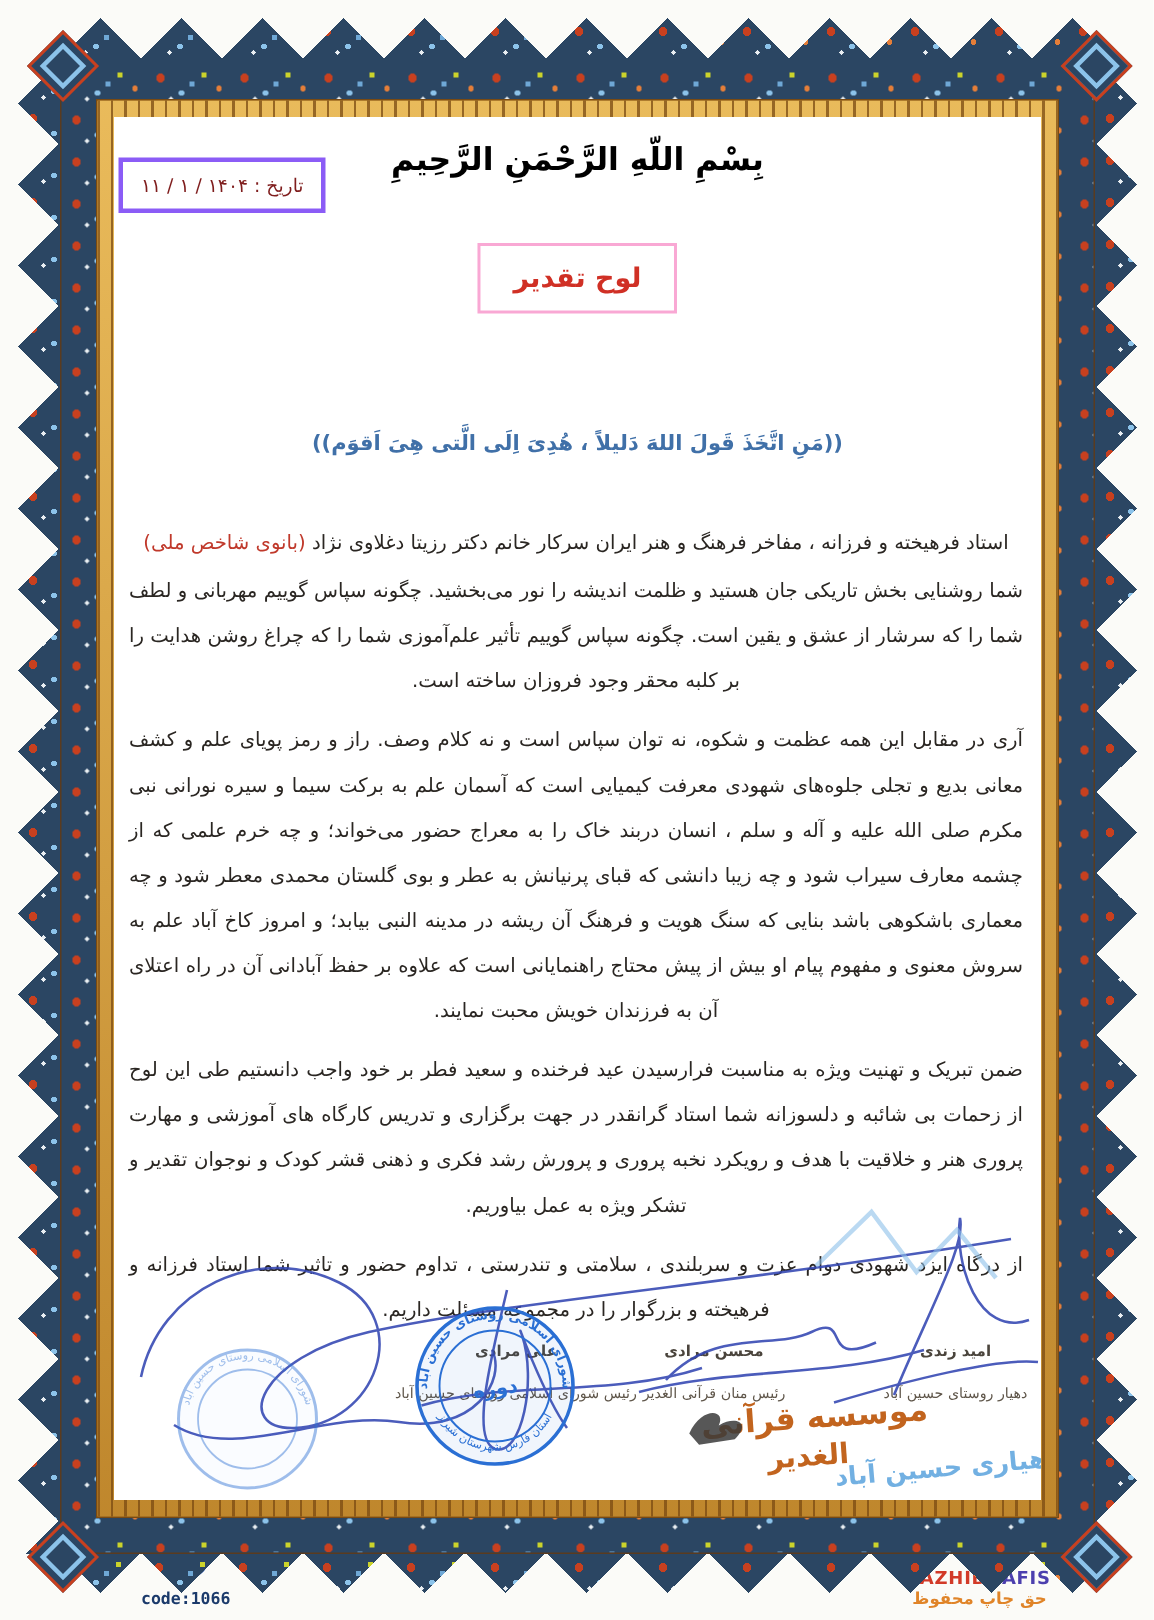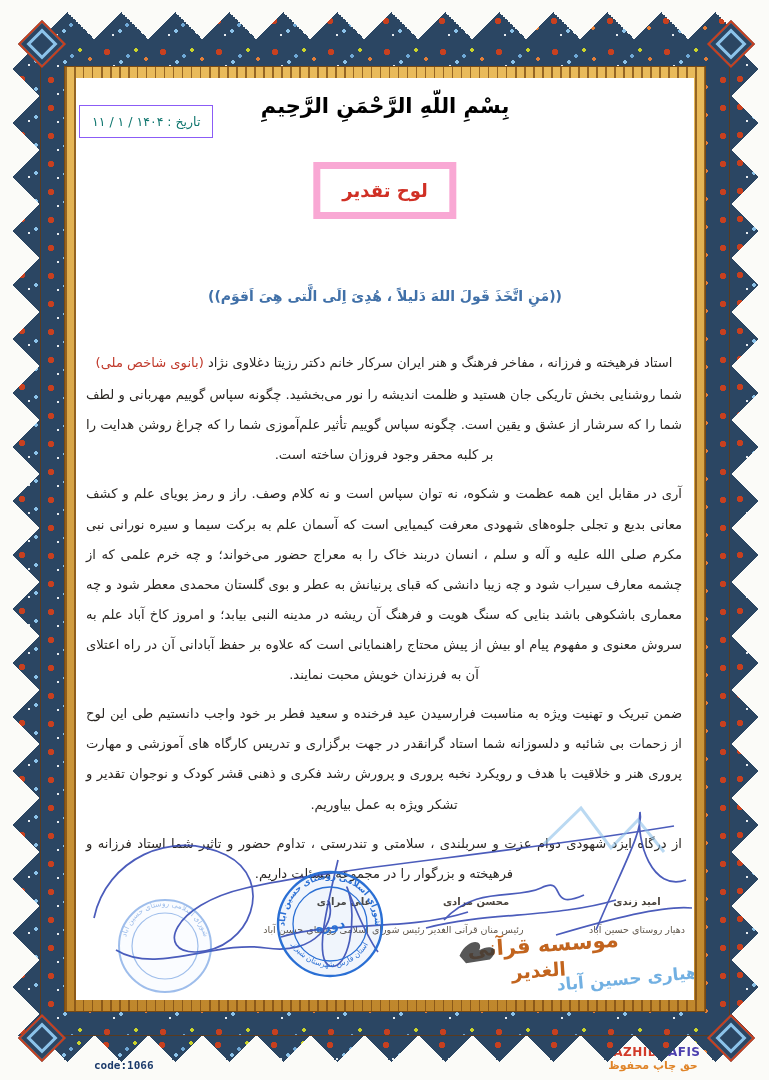--- a/index.html
+++ b/index.html
@@ -54,24 +54,24 @@
   .corner{position:absolute;width:30px;height:30px;z-index:3;transform:rotate(45deg);
     background:#2b4663;border:2px solid #c8401f;box-shadow:inset 0 0 0 4px #2b4663, inset 0 0 0 7px #8cc3ea;}
   .c-tl{left:25px;top:27px;} .c-tr{left:714px;top:27px;}
   .c-bl{left:25px;top:1021px;} .c-br{left:714px;top:1021px;}
 
   
   .card{position:absolute;left:76px;right:75px;top:78px;bottom:80px;background:#ffffff;
     z-index:4;direction:rtl;}
   .bism{position:absolute;top:16px;left:0;right:0;text-align:center;
     font-size:21px;font-weight:bold;color:#000000;}
-  .date-box{position:absolute;left:3px;top:27px;border:1px solid #8b5cf6;
-    padding:8px 12px;font-size:12.5px;color:#0f766e;direction:rtl;}
+  .date-box{position:absolute;left:3px;top:27px;border:3px solid #8b5cf6;
+    padding:8px 12px;font-size:12.5px;color:#7f1d1d;direction:rtl;}
   .title-box{position:absolute;top:84px;left:50%;transform:translateX(-50%);
-    border:7px solid #f9a8d4;padding:11px 22px;font-size:18px;font-weight:bold;color:#d03025;}
+    border:2px solid #f9a8d4;padding:11px 22px;font-size:18px;font-weight:bold;color:#d03025;}
   .hadith-src{position:absolute;top:172px;left:0;right:0;text-align:center;
     font-size:14.5px;font-weight:bold;color:#161616;}
   .hadith-quote{position:absolute;top:210px;left:0;right:0;text-align:center;
     font-size:14px;font-weight:bold;color:#4070a8;}
   .body-text{position:absolute;top:250px;left:10px;right:12px;
     font-size:13.1px;line-height:2.3;color:#2a2622;
     text-align:justify;text-align-last:center;margin-top:20px;-moz-text-align-last:center;}
   .body-text p{margin:0 0 9px 0;}
   .body-text p.tight{margin-bottom:2px;}
   .red{color:#c0392b;}

